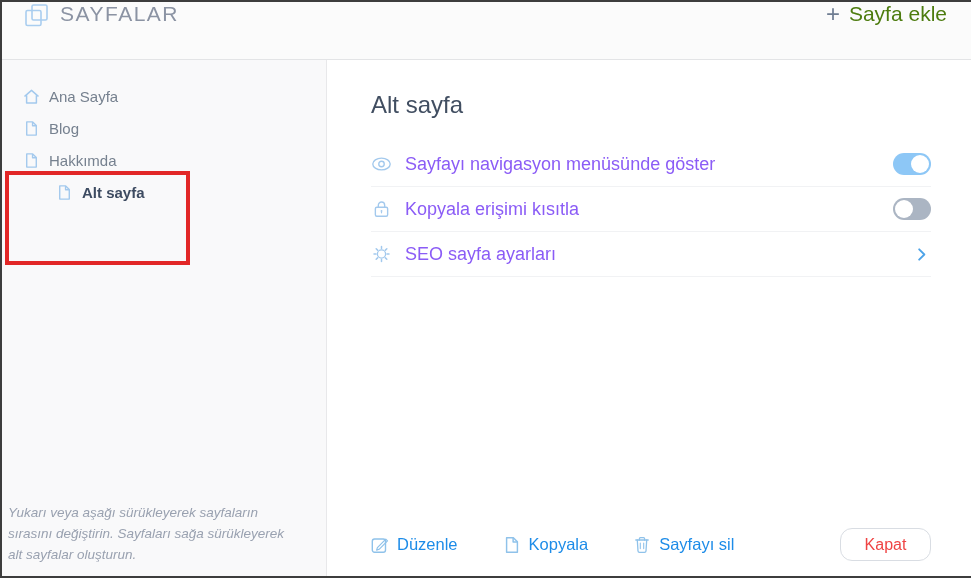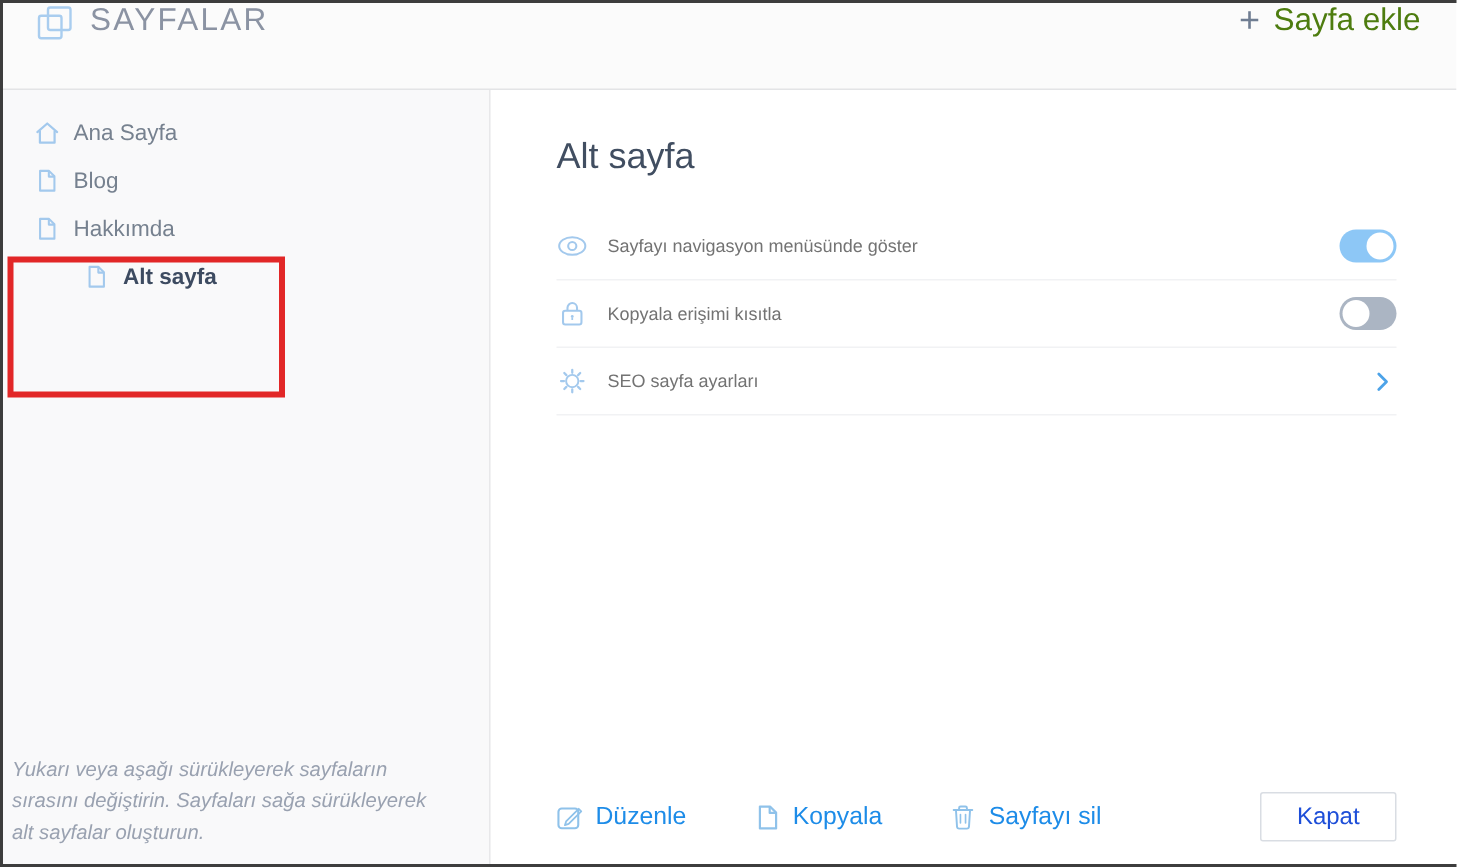--- a/index.html
+++ b/index.html
@@ -21,21 +21,21 @@
   .add-btn .plus { font-size: 24px; font-weight: 300; color: #6f7d92; margin-right: 9px; line-height: 1; }
   .add-btn .add-label { font-size: 21px; color: #4d7c0f; }
   
   .body { flex: 1; display: flex; min-height: 0; }
   .sidebar {
     width: 325px; flex: 0 0 325px; background: #f9f9fa; border-right: 1px solid #e8e8ea;
     position: relative; display: flex; flex-direction: column;
   }
   .tree { padding-top: 20px; }
   .tree-item {
-    height: 32px; display: flex; align-items: flex-start; padding-left: 21px;
+    height: 32px; display: flex; align-items: center; padding-left: 21px;
     position: relative; font-size: 15px; color: #76818f; cursor: pointer;
   }
   .tree-item .t-icon { width: 17px; height: 17px; color: #a3c9ed; margin-right: 9px; flex: 0 0 17px; }
   .tree-item.child { padding-left: 54px; }
   .tree-item.selected .t-label { font-weight: bold; color: #3d4b61; }
   .expander {
     position: absolute; left: 7px; top: 13px; width: 0; height: 0; cursor: pointer;
     border-left: 4px solid transparent; border-right: 4px solid transparent; border-top: 5px solid #555f6d;
   }
   .red-box {
@@ -45,36 +45,36 @@
   .sidebar-help {
     margin-top: auto; padding: 0 24px 10px 6px; font-style: italic;
     font-size: 13.5px; color: #99a1b0; line-height: 1.55;
   }
   
   .main { flex: 1; display: flex; flex-direction: column; padding: 0 40px 0 44px; min-width: 0; }
   .main-title { margin-top: 31px; font-size: 24px; font-weight: 400; color: #414e61; }
   .settings { margin-top: 23px; }
   .setting-row { height: 45px; display: flex; align-items: center; border-bottom: 1px solid #f1f2f4; cursor: pointer; }
   .s-icon { width: 21px; height: 18px; color: #a3c9ed; margin-right: 13px; flex: 0 0 21px; display: flex; align-items: center; }
-  .s-label { font-size: 12px; color: #737373; flex: 1; }
+  .s-label { font-size: 18px; color: #8b5cf6; flex: 1; }
   .toggle { width: 38px; height: 22px; border-radius: 11px; position: relative; cursor: pointer; flex: 0 0 38px; }
   .toggle.on  { background: #8dc7f6; }
   .toggle.off { background: #abb5c3; }
   .toggle .knob { position: absolute; top: 2px; width: 18px; height: 18px; border-radius: 50%; background: #fff; }
   .toggle.on .knob  { right: 2px; }
   .toggle.off .knob { left: 2px; }
   .chevron { width: 10px; height: 15px; color: #4da3e8; flex: 0 0 10px; margin-right: 4px; }
   
   .footer { margin-top: auto; display: flex; align-items: center; padding-bottom: 15px; gap: 16px; }
   .action { display: flex; align-items: center; margin-right: 29px; cursor: pointer; }
   .action .a-icon { width: 18px; height: 18px; color: #8fc2ea; margin-right: 8px; }
   .action .a-label { font-size: 16.5px; color: #1d8ce8; }
   .close-btn {
     margin-left: auto; width: 91px; height: 33px; background: #fff;
-    border: 1px solid #d9dde3; border-radius: 2px; color: #1d4ed8; font-size: 16px;
+    border: 1px solid #d9dde3; border-radius: 12px; color: #ef4444; font-size: 16px;
     font-family: "Liberation Sans", sans-serif; cursor: pointer;
   }
   svg { display: block; width: 100%; height: 100%; }
 </style>
 </head>
 <body>
 
 <div class="window">
 
   <div class="header">

